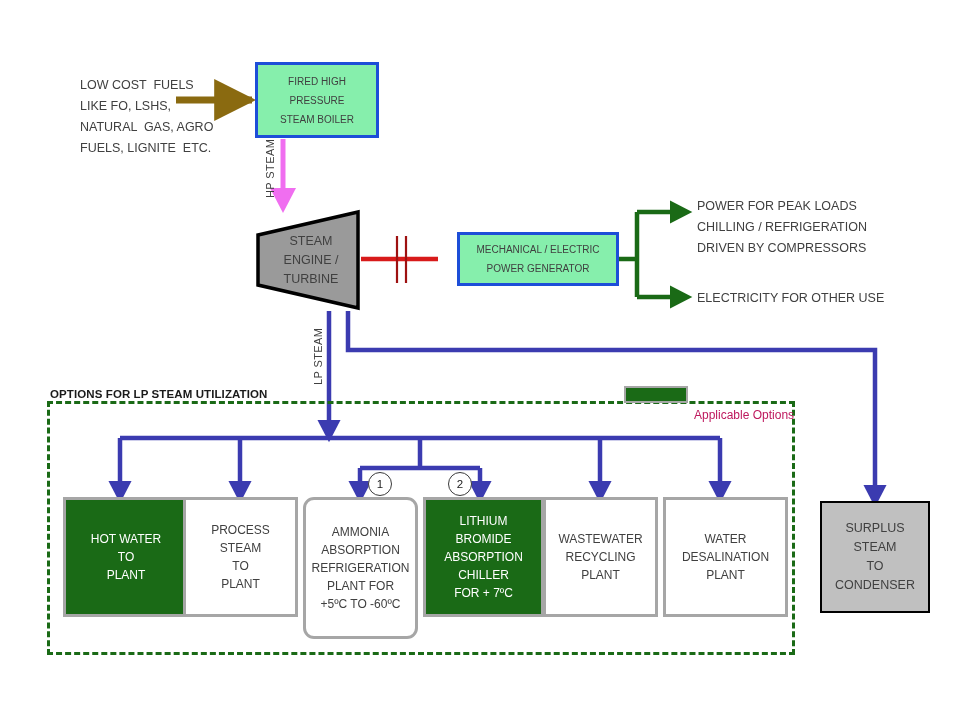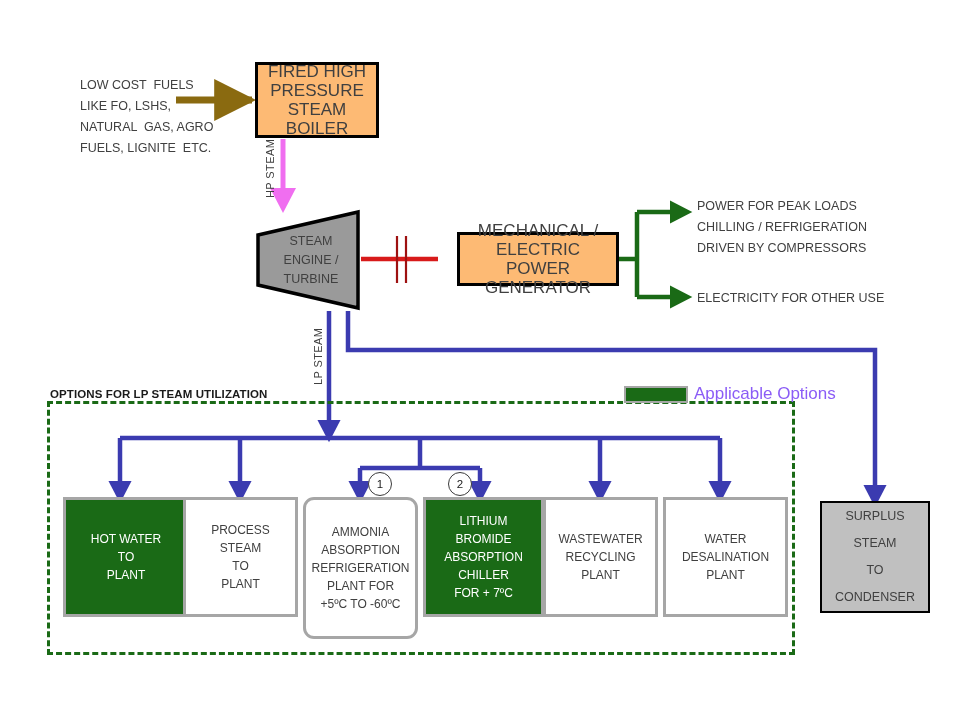--- a/index.html
+++ b/index.html
@@ -6,24 +6,24 @@
   body{width:960px;height:720px;overflow:hidden;
        font-family:"Liberation Sans","DejaVu Sans",sans-serif;}
   #stage{position:relative;width:960px;height:720px;background:#fff;padding-left:24px;}
   .txt{position:absolute;color:#404040;font-size:12.5px;line-height:21px;white-space:pre;}
 
   
   .box{position:absolute;box-sizing:border-box;display:flex;align-items:center;
        justify-content:center;text-align:center;}
   .box .lbl{white-space:pre-line;}
 
-  .box-dark{background:#fdba74;border:3px solid #000000;color:#404040;
-            font-size:17px;line-height:19px;}
+  .box-dark{background:#86efac;border:3px solid #1d4ed8;color:#404040;
+            font-size:10px;line-height:19px;}
   .box-gray{background:#c0c0c0;border:2px solid #000000;color:#404040;
-            font-size:12.5px;line-height:27px;}
+            font-size:12.5px;line-height:19px;}
   .box-white{background:#ffffff;border:3px solid #a6a6a6;color:#404040;
              font-size:12px;line-height:18px;}
   .box-green{background:#1a6a16;border:3px solid #a6a6a6;color:#ffffff;
              font-size:12px;line-height:18px;}
 
   
   #turbine{position:absolute;left:255px;top:209px;width:106px;height:102px;}
   #turbine .tlbl{position:absolute;left:0;top:0;width:106px;height:102px;
       display:flex;align-items:center;justify-content:center;text-align:center;
       color:#404040;font-size:12.5px;line-height:19px;white-space:pre-line;
@@ -35,21 +35,21 @@
 
   
   #dashed-region{position:absolute;left:47px;top:401px;width:748px;height:254px;
       border:3px dashed #1a6a16;box-sizing:border-box;background:transparent;}
   #options-caption{position:absolute;left:50px;top:388px;color:#1a1a1a;
       font-size:11.5px;font-weight:bold;letter-spacing:.1px;white-space:nowrap;}
 
   
   #legend-swatch{position:absolute;left:624px;top:386px;width:64px;height:17px;
       background:#1a6a16;border:2px solid #a6a6a6;box-sizing:border-box;}
-  #legend-text{position:absolute;left:694px;top:384px;color:#8b5cf6;font-size:17px;
+  #legend-text{position:absolute;left:694px;top:408px;color:#be185d;font-size:12px;
       white-space:nowrap;}
 
   
   .numcircle{position:absolute;width:24px;height:24px;border:1.4px solid #3b3b3b;
       border-radius:50%;background:#ffffff;color:#1a1a1a;font-size:11.5px;
       display:flex;align-items:center;justify-content:center;box-sizing:border-box;}
 
   svg#wires{position:absolute;left:0;top:0;width:960px;height:720px;
             pointer-events:none;}
 </style>

